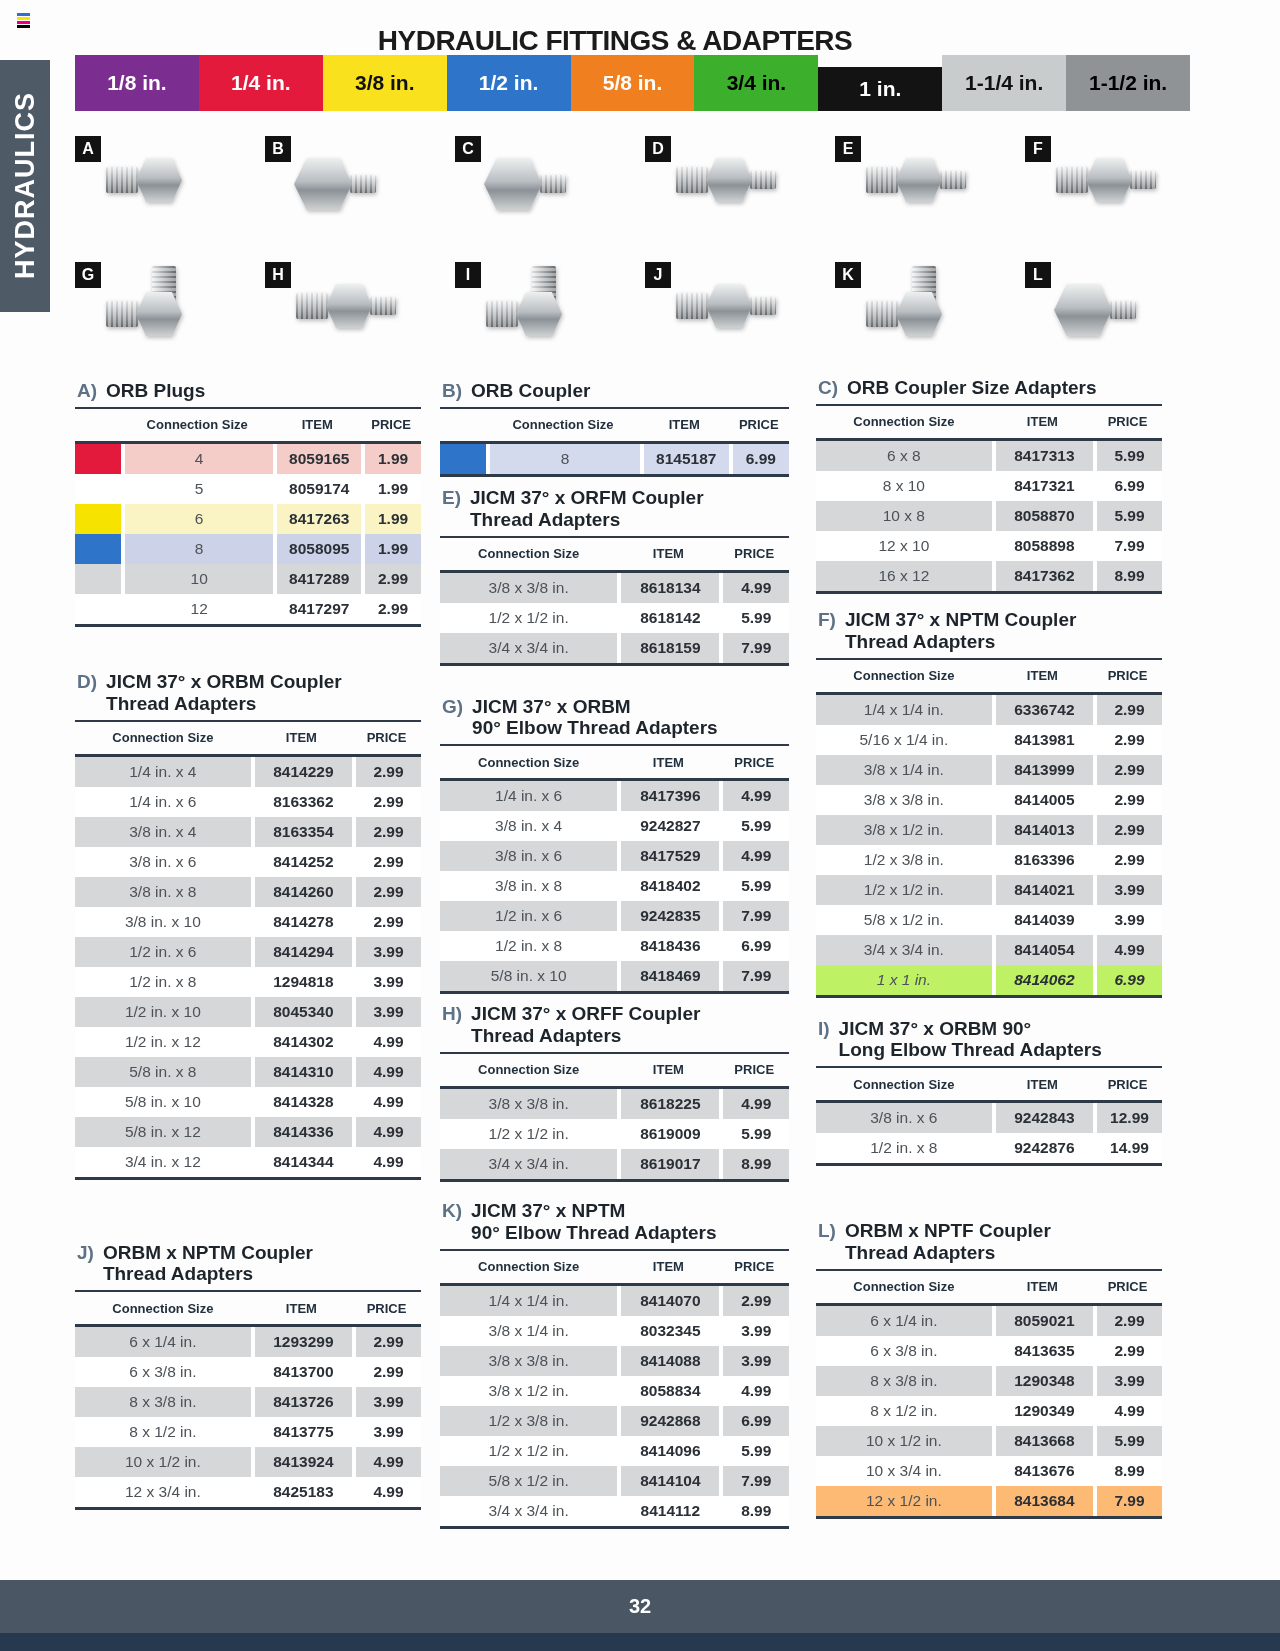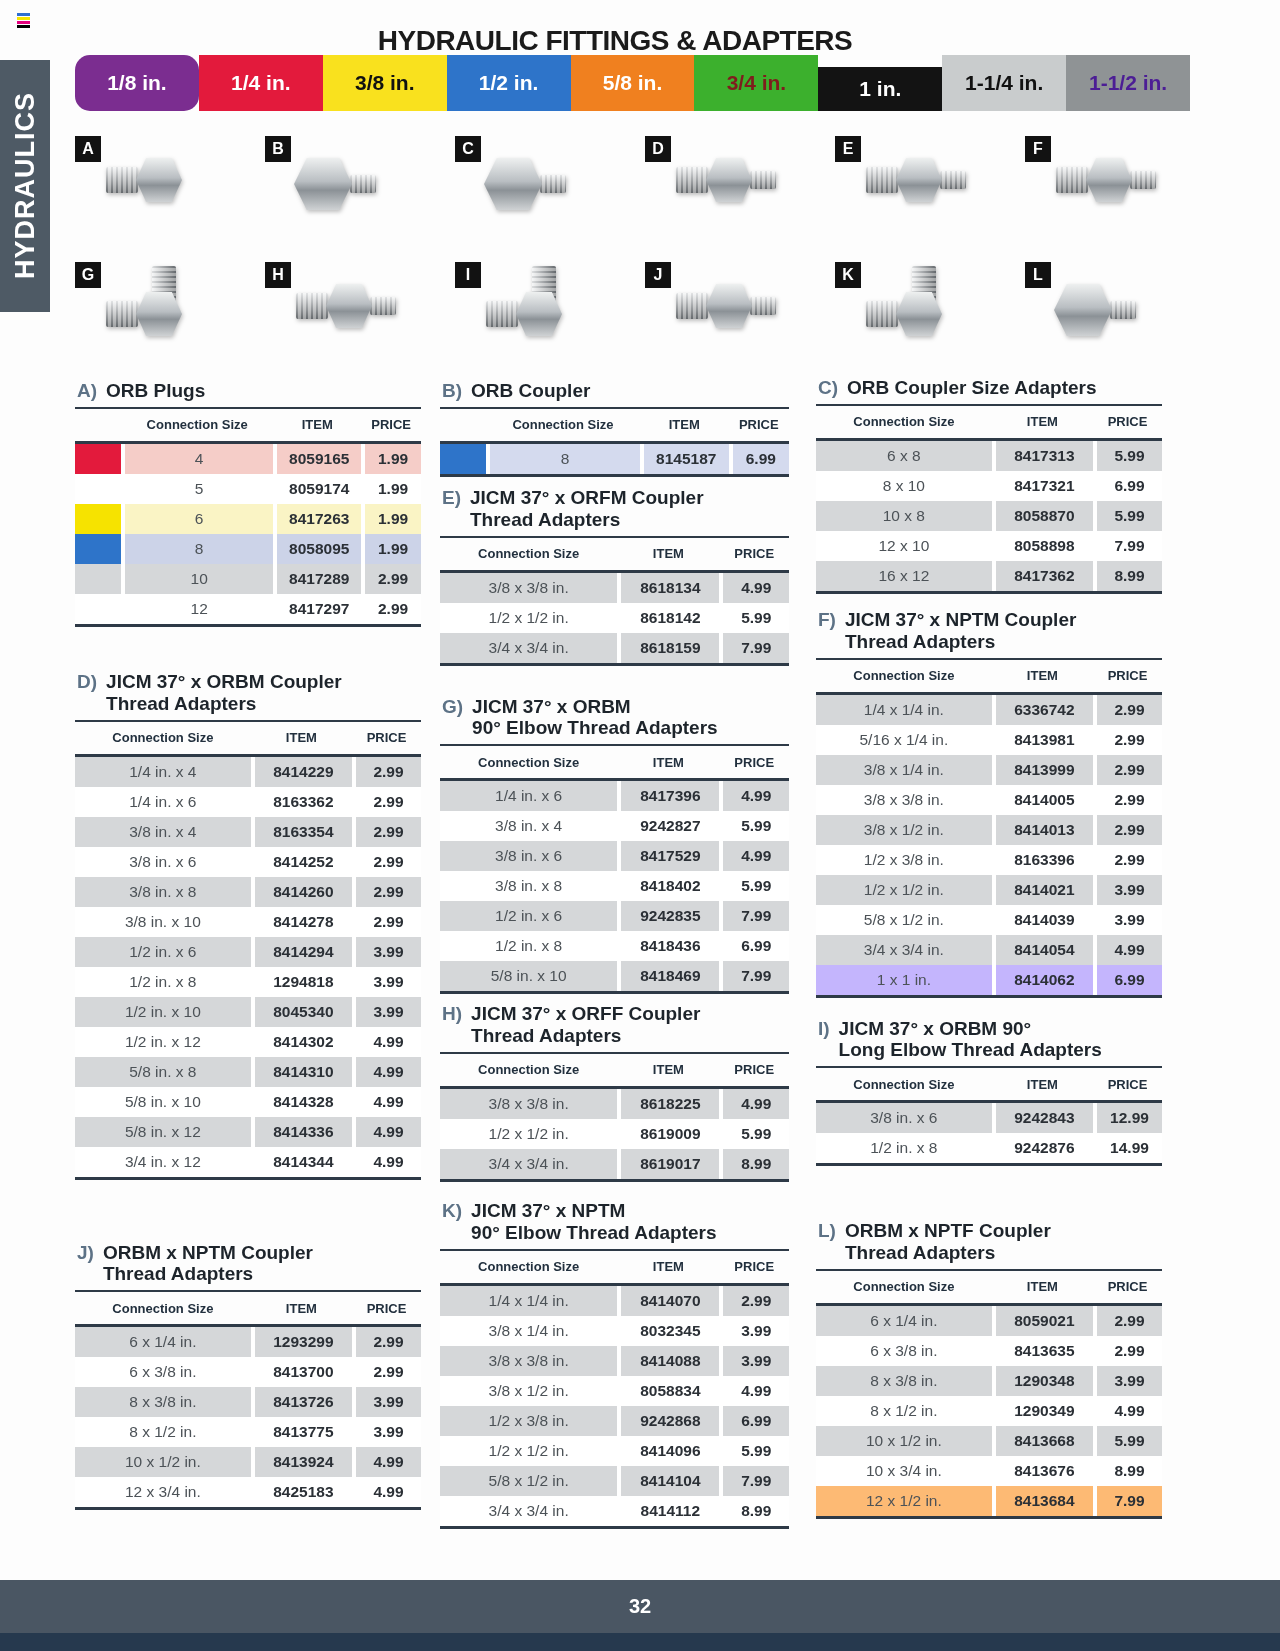--- a/index.html
+++ b/index.html
@@ -87,29 +87,29 @@
       <i style="background:#000000"></i>
   </div>
 
   <div class="side-tab">
     <span>HYDRAULICS</span>
   </div>
 
   <h1 class="page-title">HYDRAULIC FITTINGS &amp; ADAPTERS</h1>
 
   <div class="legend" id="legend">
-      <div class="legend-seg" style="background: rgb(123, 45, 144); color: rgb(255, 255, 255); border-radius: 15px;">1/8 in.</div>
+      <div class="legend-seg" style="background: rgb(123, 45, 144); color: rgb(255, 255, 255);">1/8 in.</div>
       <div class="legend-seg" style="background: rgb(227, 26, 60); color: rgb(255, 255, 255);">1/4 in.</div>
       <div class="legend-seg" style="background: rgb(249, 225, 30); color: rgb(17, 17, 17);">3/8 in.</div>
       <div class="legend-seg" style="background: rgb(46, 116, 201); color: rgb(255, 255, 255);">1/2 in.</div>
       <div class="legend-seg" style="background: rgb(240, 128, 31); color: rgb(255, 255, 255);">5/8 in.</div>
-      <div class="legend-seg" style="background: rgb(60, 176, 45); color: #7f1d1d;">3/4 in.</div>
+      <div class="legend-seg" style="background: rgb(60, 176, 45); color: #000000;">3/4 in.</div>
       <div class="legend-seg" style="background: rgb(19, 19, 19); color: rgb(255, 255, 255); margin-top: 12px;">1 in.</div>
       <div class="legend-seg" style="background: rgb(201, 204, 205); color: rgb(17, 17, 17); text-align: right;">1-1/4 in.</div>
-      <div class="legend-seg" style="background: rgb(143, 147, 149); color: #4c1d95;">1-1/2 in.</div>
+      <div class="legend-seg" style="background: rgb(143, 147, 149); color: #000000;">1-1/2 in.</div>
     </div>
 
   <div class="products" id="products">
       <div class="product">
         <span class="plabel">A</span>
         <div class="fit">
           <span class="f-thr"></span>
           <span class="f-hex"></span>
         </div>
       </div>
@@ -699,21 +699,21 @@
             <tr style="background: rgb(255, 255, 255);">
               <td class="c-size">5/8 x 1/2 in.</td>
               <td class="c-item">8414039</td>
               <td class="c-price">3.99</td>
             </tr>
             <tr style="background: rgb(213, 215, 217);">
               <td class="c-size">3/4 x 3/4 in.</td>
               <td class="c-item">8414054</td>
               <td class="c-price">4.99</td>
             </tr>
-            <tr style="background: #c4b5fd;">
+            <tr style="background: #bef264; font-style: italic;">
               <td class="c-size">1 x 1 in.</td>
               <td class="c-item">8414062</td>
               <td class="c-price">6.99</td>
             </tr>
           </tbody>
         </table>
     </section>
     <section class="sec" style="margin-top:18px">
       <div class="sec-head">
         <span class="sec-letter">I)</span>

